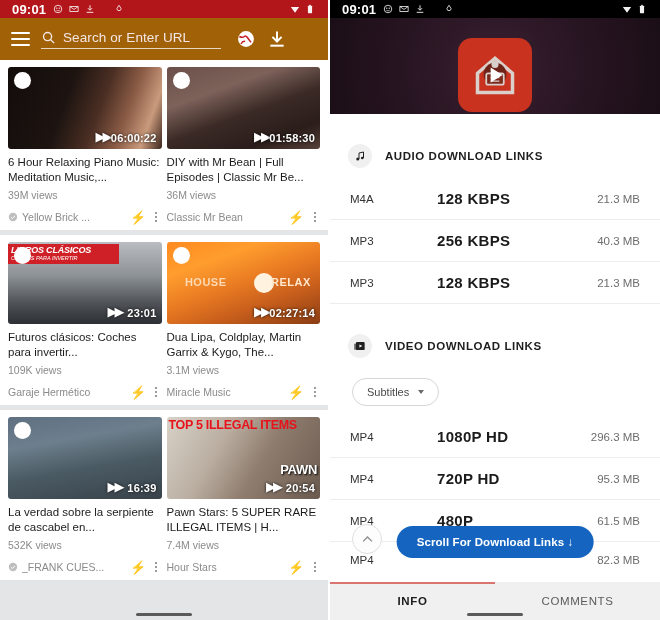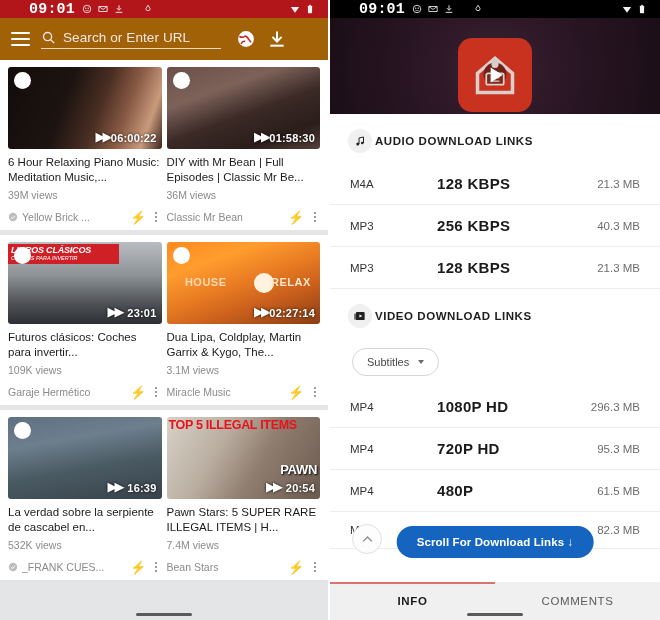--- a/index.html
+++ b/index.html
@@ -21,21 +21,21 @@
   }
   .statusbar {
     height: 18px; width: 100%;
     display: flex; align-items: center;
     padding: 0 7px;
     font-size: 9.5px; font-weight: bold;
     letter-spacing: .2px;
   }
   .statusbar.red { background: #b3161a; color: #ffffff; }
   .statusbar.black { background: #000000; color: #ffffff; }
-  .sb-time { margin-left: 22px; margin-right: 7px; font-size: 15px; font-family: Liberation Mono, monospace; }
+  .sb-time { margin-left: 5px; margin-right: 7px; font-size: 13px; }
   .sb-icons { display: flex; align-items: center; gap: 6px; }
   .sb-right { margin-left: auto; display: flex; align-items: center; gap: 5px; margin-right: 6px; }
   .sb-ico { width: 10px; height: 10px; display: inline-block; opacity: .95; }
 
   .toolbar {
     height: 42px; background: #a16207; display: flex; align-items: center;
     padding: 0 11px; gap: 11px;
   }
   .hamburger { width: 19px; height: 14px; display: flex; flex-direction: column; justify-content: space-between; cursor: pointer; }
   .hamburger i { display: block; height: 2px; background: #fff; border-radius: 1px; }
@@ -109,21 +109,21 @@
     background: radial-gradient(circle at 50% 45%, #3a2030 0%, #2a1624 45%, #1a0e16 100%);
     display: flex; align-items: center; justify-content: center; position: relative;
   }
   .applogo {
     width: 74px; height: 74px; border-radius: 14px; background: #c8321f;
     display: flex; align-items: center; justify-content: center; position: relative;
   }
   .player .seekdot { position: absolute; left: 50%; bottom: 6px; width: 1.5px; height: 7px; background: #d9d2d6; }
 
   .panel { position: absolute; top: 114px; left: 0; right: 0; bottom: 52px; background: #fff; overflow: hidden; }
-  .sec-head { display: flex; align-items: center; gap: 3px; padding: 15px 18px 10px 18px; }
+  .sec-head { display: flex; align-items: center; gap: 13px; padding: 30px 18px 10px 18px; }
   .sec-ico { width: 24px; height: 24px; border-radius: 50%; background: #f0f0f0; display: flex; align-items: center; justify-content: center; flex: none; }
   .sec-title { font-size: 11.5px; font-weight: bold; color: #1e1e1e; letter-spacing: .55px; }
   .dl-row { display: flex; align-items: center; padding: 12px 20px; border-bottom: 1px solid #ededed; }
   .dl-fmt { width: 30%; font-size: 11.5px; color: #333; }
   .dl-qual { width: 40%; text-align: left; font-size: 15px; font-weight: bold; color: #1b1b1b; letter-spacing: .3px; }
   .dl-size { width: 30%; text-align: right; font-size: 11.5px; color: #6d6d6d; }
   .subbtn {
     display: inline-flex; align-items: center; gap: 9px;
     border: 1px solid #d6d6d6; border-radius: 16px;
     padding: 7px 14px; margin: 10px 0 10px 22px;
@@ -329,21 +329,21 @@
         <div class="vitem">
           <div class="thumb t6">
             <span class="redtxt">TOP 5 ILLEGAL ITEMS</span>
             <span class="pawn">PAWN</span>
             <span class="playglyph" style="right:40px">▶▶</span>
             <span class="dur">20:54</span>
           </div>
           <div class="vtitle">Pawn Stars: 5 SUPER RARE ILLEGAL ITEMS | H...</div>
           <div class="vviews">7.4M views</div>
           <div class="vmeta">
-            <span class="chan">Bean Stars</span>
+            <span class="chan">Hour Stars</span>
             <span class="bolt">⚡</span>
             <span class="kebab">
                 <i></i>
                 <i></i>
                 <i></i>
               </span>
           </div>
         </div>
       </div>
     </div>

